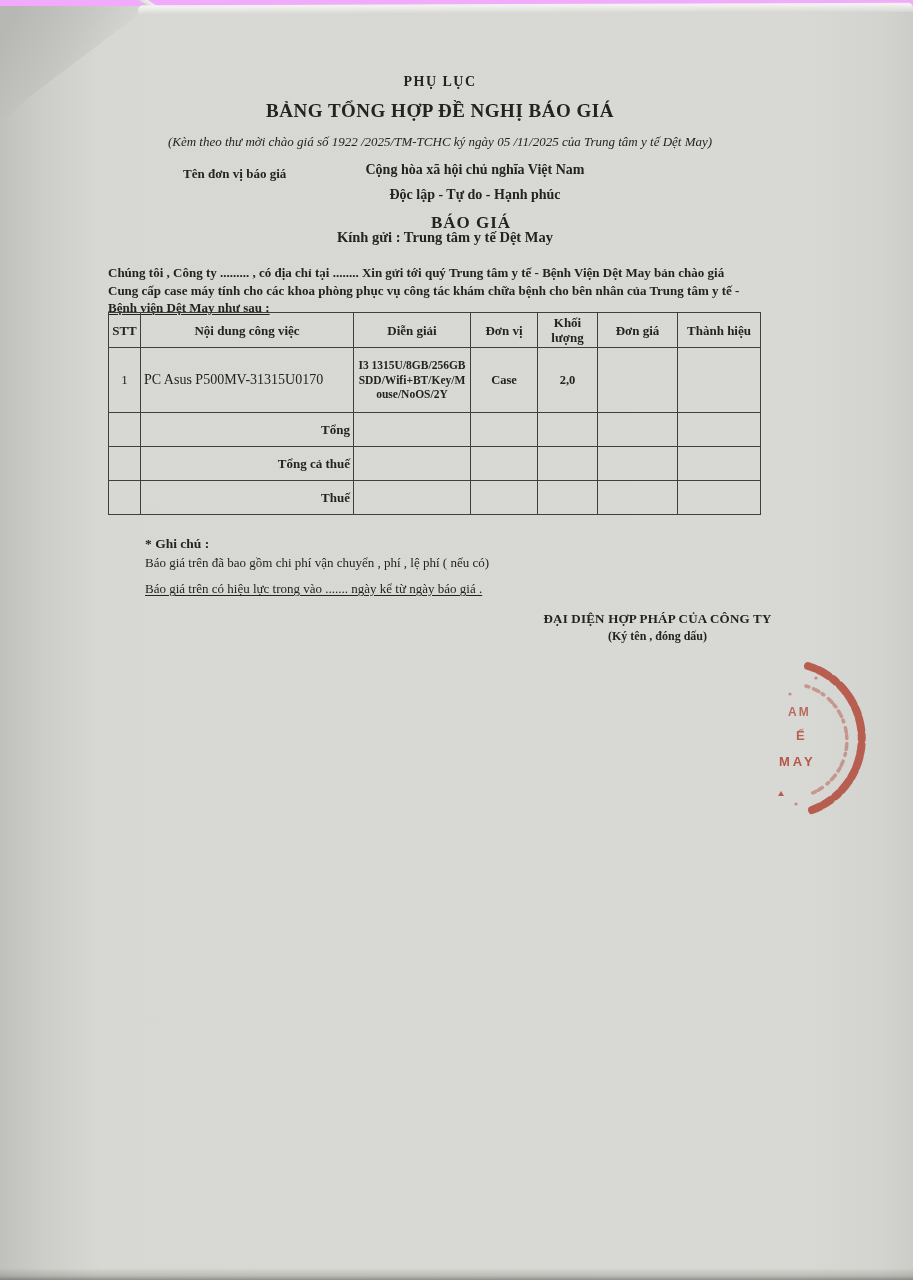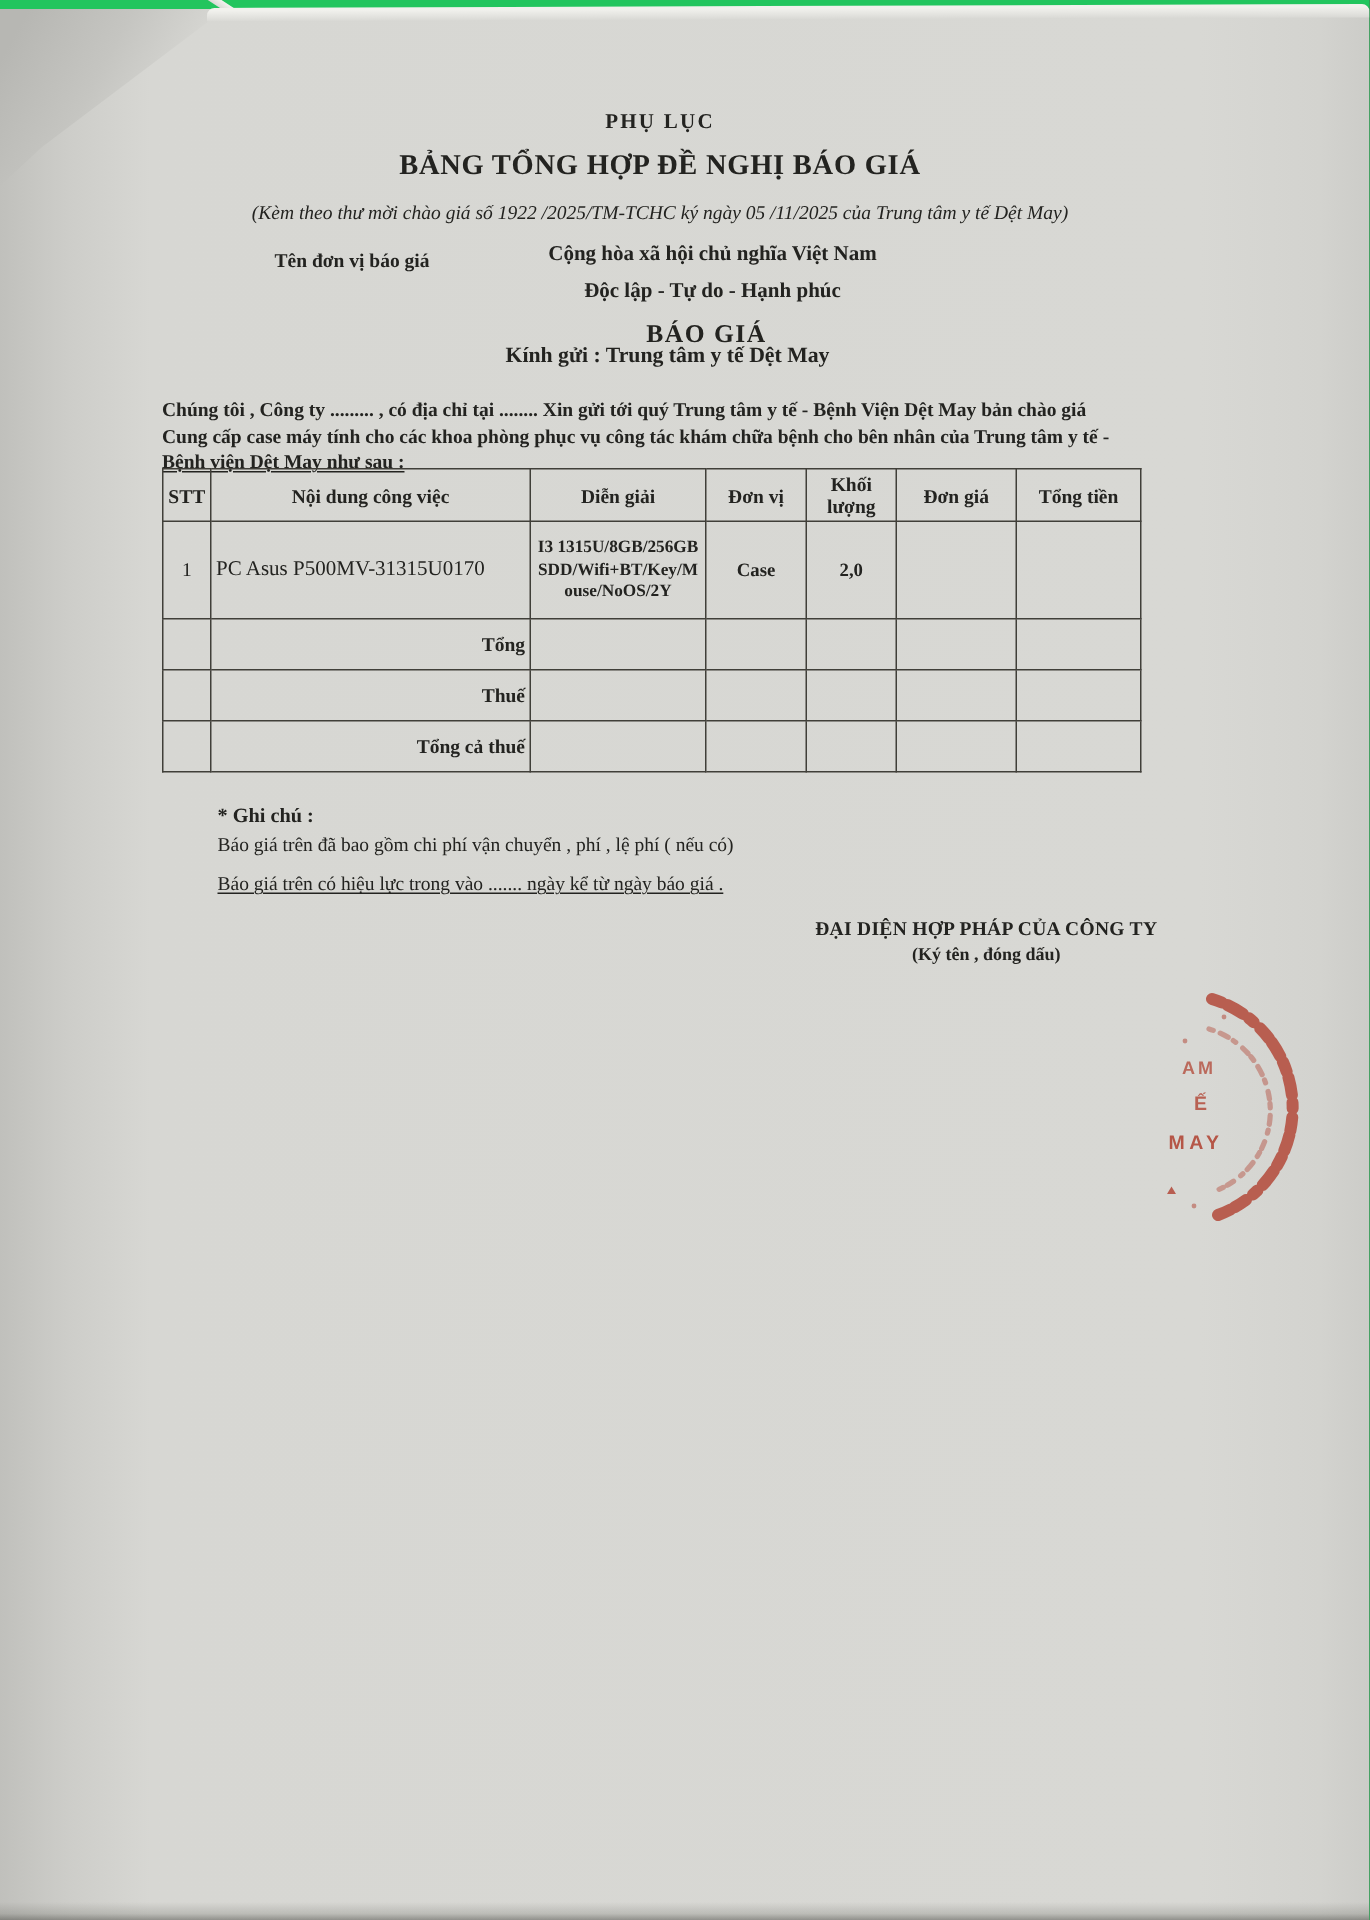--- a/index.html
+++ b/index.html
@@ -1,17 +1,17 @@
 <!DOCTYPE html>
 <html><head>
 <meta charset="utf-8">
 <style>
   html,body{margin:0;padding:0;}
   body{background:#55544c;font-family:"Liberation Serif","DejaVu Serif",serif;}
-  .scene{position:relative;width:913px;height:1280px;overflow:hidden;background:#22c55e;}
+  .scene{position:relative;width:913px;height:1280px;overflow:hidden;background:#f0abfc;}
 
   
   .paper{position:absolute;left:0;top:6px;width:913px;height:1274px;
     background:linear-gradient(90deg,#c0c0bc 0px,#cdcdc9 45px,#d7d7d3 100px,#d8d8d4 800px,#d3d3cf 880px,#ccccc8 913px);}
   .fold{position:absolute;top:6px;left:0;width:170px;height:120px;
     background:linear-gradient(118deg,#b7b7b3 8%,#c5c5c1 38%,#d4d4d0 60%,#d8d8d4 75%);
     clip-path:polygon(0 0,150px 0,28px 92px,0 118px);}
   .fold-edge{position:absolute;top:8px;left:30px;width:130px;height:5px;border-radius:3px;
     background:linear-gradient(180deg,#f2f2ee,#d9d9d5);transform-origin:right top;transform:rotate(33deg);}
   .curl{position:absolute;top:4px;left:138px;width:775px;height:9px;border-radius:5px 5px 0 0;
@@ -95,21 +95,21 @@
           <col style="width:83px">
       </colgroup>
       <tbody>
           <tr>
         <th>STT</th>
         <th>Nội dung công việc</th>
         <th>Diễn giải</th>
         <th>Đơn vị</th>
         <th>Khối lượng</th>
         <th>Đơn giá</th>
-        <th>Tổng tiền</th>
+        <th>Thành hiệu</th>
       </tr>
       <tr class="r-item">
         <td class="cell-stt">1</td>
         <td class="cell-name">PC Asus P500MV-31315U0170</td>
         <td class="cell-specs">I3 1315U/8GB/256GB SDD/Wifi+BT/Key/Mouse/NoOS/2Y</td>
         <td class="cell-unit">Case</td>
         <td class="cell-qty">2,0</td>
         <td></td>
         <td></td>
       </tr>
@@ -117,30 +117,30 @@
         <td></td>
         <td class="cell-sumlabel">Tổng</td>
         <td></td>
         <td></td>
         <td></td>
         <td></td>
         <td></td>
       </tr>
       <tr class="r-sum">
         <td></td>
-        <td class="cell-sumlabel">Thuế</td>
+        <td class="cell-sumlabel">Tổng cả thuế</td>
         <td></td>
         <td></td>
         <td></td>
         <td></td>
         <td></td>
       </tr>
       <tr class="r-sum">
         <td></td>
-        <td class="cell-sumlabel">Tổng cả thuế</td>
+        <td class="cell-sumlabel">Thuế</td>
         <td></td>
         <td></td>
         <td></td>
         <td></td>
         <td></td>
       </tr>
     </tbody>
       </table>
 
     <div class="notes-heading">* Ghi chú :</div>

